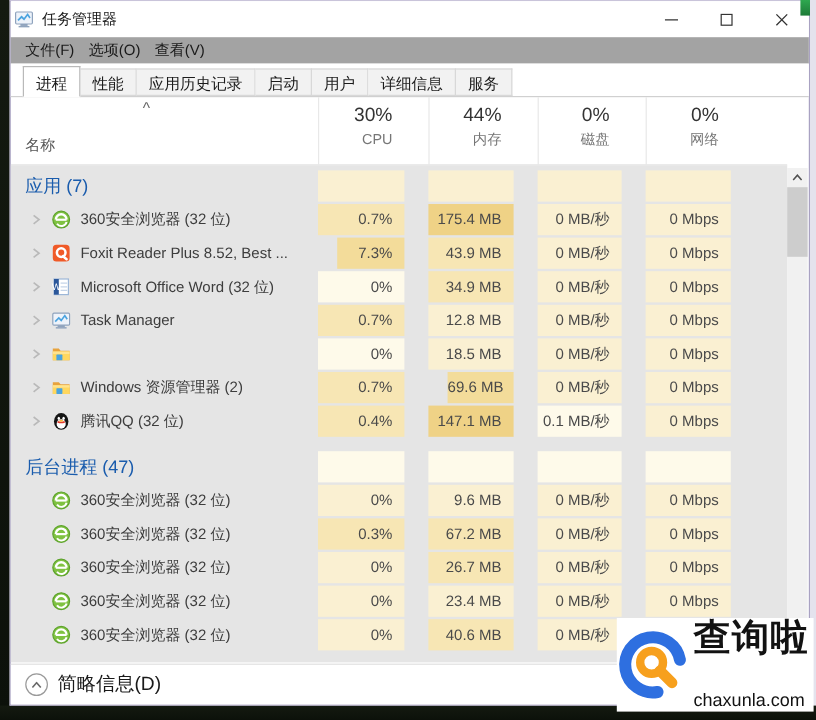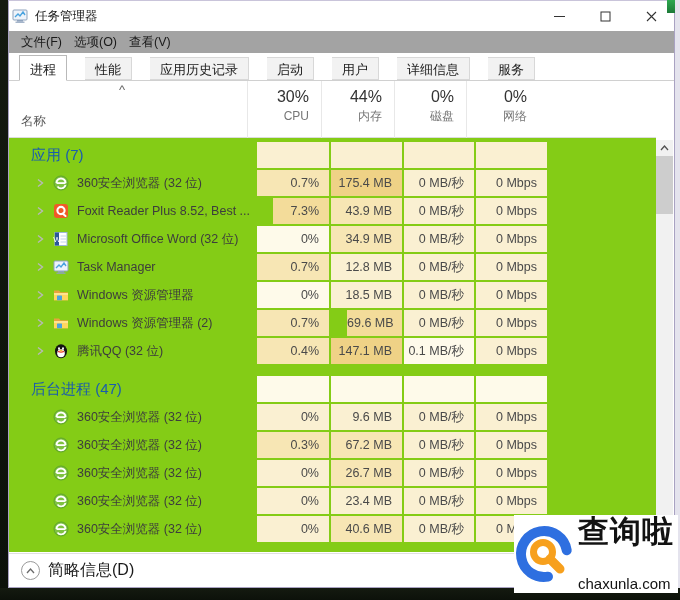--- a/index.html
+++ b/index.html
@@ -22,42 +22,42 @@
   .titlebar .app-ico { width:16px; height:16px; margin-right:7px; }
   .titlebar .title { font-size:12.5px; color:#1a1a1a; }
   .win-controls { position:absolute; right:0; top:0; height:30px; display:flex; }
   .win-btn { width:46px; height:30px; display:flex; align-items:center; justify-content:center; cursor:default; }
 
   .menubar { position:absolute; left:0; top:30px; right:0; height:22px; background:#a3a3a3;
     display:flex; align-items:center; padding-left:12px; gap:12px; }
   .menu-item { font-size:12.5px; color:#1a1a1a; }
 
   .tabbar { position:absolute; left:0; top:52px; right:0; height:28px; background:#fff;
-    display:flex; align-items:flex-end; padding-left:10px; border-bottom:1px solid #d0d0d0;gap:18px; }
+    display:flex; align-items:flex-end; padding-left:10px; border-bottom:1px solid #d0d0d0; }
   .tab { font-size:13px; color:#1b1b1b; padding:3px 10px 4px; height:23px;
     background:#f2f2f2; border:1px solid #d8d8d8; border-left:none; white-space:nowrap; }
   .tab:first-child { border-left:1px solid #d8d8d8; }
   .tab.selected { background:#fff; border:1px solid #b9b9b9; height:26px; padding-top:5px;
     margin-bottom:-1px; border-bottom:1px solid #fff; position:relative; z-index:2; }
 
   
-  .grid { display:grid; grid-template-columns:236px 72px 71px 70px 71px; column-gap:2px; }
+  .grid { display:grid; grid-template-columns:236px 72px 71px 70px 71px; column-gap:20px; }
   .colheader { position:absolute; left:0; top:80px; right:18px; height:57px;
     border-bottom:1px solid #dcdcdc; }
   .name-h { position:absolute; left:12px; bottom:7px; font-size:12.5px; color:#555; }
   .sort-caret { position:absolute; left:110px; top:1px; font-size:13px; color:#666; }
   .usage-grid { position:absolute; left:0; top:0; right:0; bottom:0; }
   .usage-cell { grid-row:1; border-left:1px solid #e8e8e8; text-align:right;
     padding:5px 10px 0 0; height:57px; }
   .usage-pct { font-size:16px; color:#333; line-height:22px; }
   .usage-lbl { font-size:12px; color:#767676; line-height:16px; }
 
   
   .table { position:absolute; left:0; top:137px; right:18px; bottom:35px;
-    overflow:hidden; padding-top:3px; background:#84cc16;padding-left:10px; }
+    overflow:hidden; padding-top:3px; background:#e5e5e5; }
   .row { height:28px; margin-bottom:0; }
   .row .namecell { display:flex; align-items:center; height:28px; padding-left:14px; }
   .row .vcell { height:26px; margin-top:1px; line-height:26px; text-align:right;
     padding-right:10px; font-size:12.5px; color:#4a4a4a; white-space:nowrap; }
   .row.grouprow .namecell { padding-left:12px; }
   .group-label { font-size:15px; color:#1a5cad; }
   .row.spaced { margin-top:10px; }
   .chev { width:14px; height:14px; flex:0 0 14px; margin-right:6px; }
   .chev.hidden { visibility:hidden; }
   .p-ico { width:16px; height:16px; flex:0 0 16px; margin-right:8px; }
@@ -252,21 +252,20 @@
         <div class="namecell">
           <span class="chev"><svg width="14" height="14" viewBox="0 0 14 14">
               <polyline points="5,3.5 9.5,7 5,10.5" fill="none" stroke="#b9b9b9" stroke-width="1.4"></polyline>
             </svg></span>
           <span class="p-ico"><svg width="16" height="16" viewBox="0 0 16 16">
               <path d="M1 3.5 h5 l1.5 1.8 h7.5 v8 h-14 z" fill="#e8a33d"></path>
               <path d="M1 6 h14 v7.3 h-14 z" fill="#ffd75e"></path>
               <path d="M1 6 h14 v2 h-14 z" fill="#ffe38f"></path>
               <rect x="4" y="8.5" width="5" height="4.8" rx="0.5" fill="#4aa3df"></rect>
             </svg></span>
-          <span class="p-name">Windows 资源管理器</span>
         </div>
         <div class="vcell h0">0%</div>
         <div class="vcell h1">18.5 MB</div>
         <div class="vcell h1">0 MB/秒</div>
         <div class="vcell h1">0 Mbps</div>
       </div>
       <div class="row grid">
         <div class="namecell">
           <span class="chev"><svg width="14" height="14" viewBox="0 0 14 14">
               <polyline points="5,3.5 9.5,7 5,10.5" fill="none" stroke="#b9b9b9" stroke-width="1.4"></polyline>

